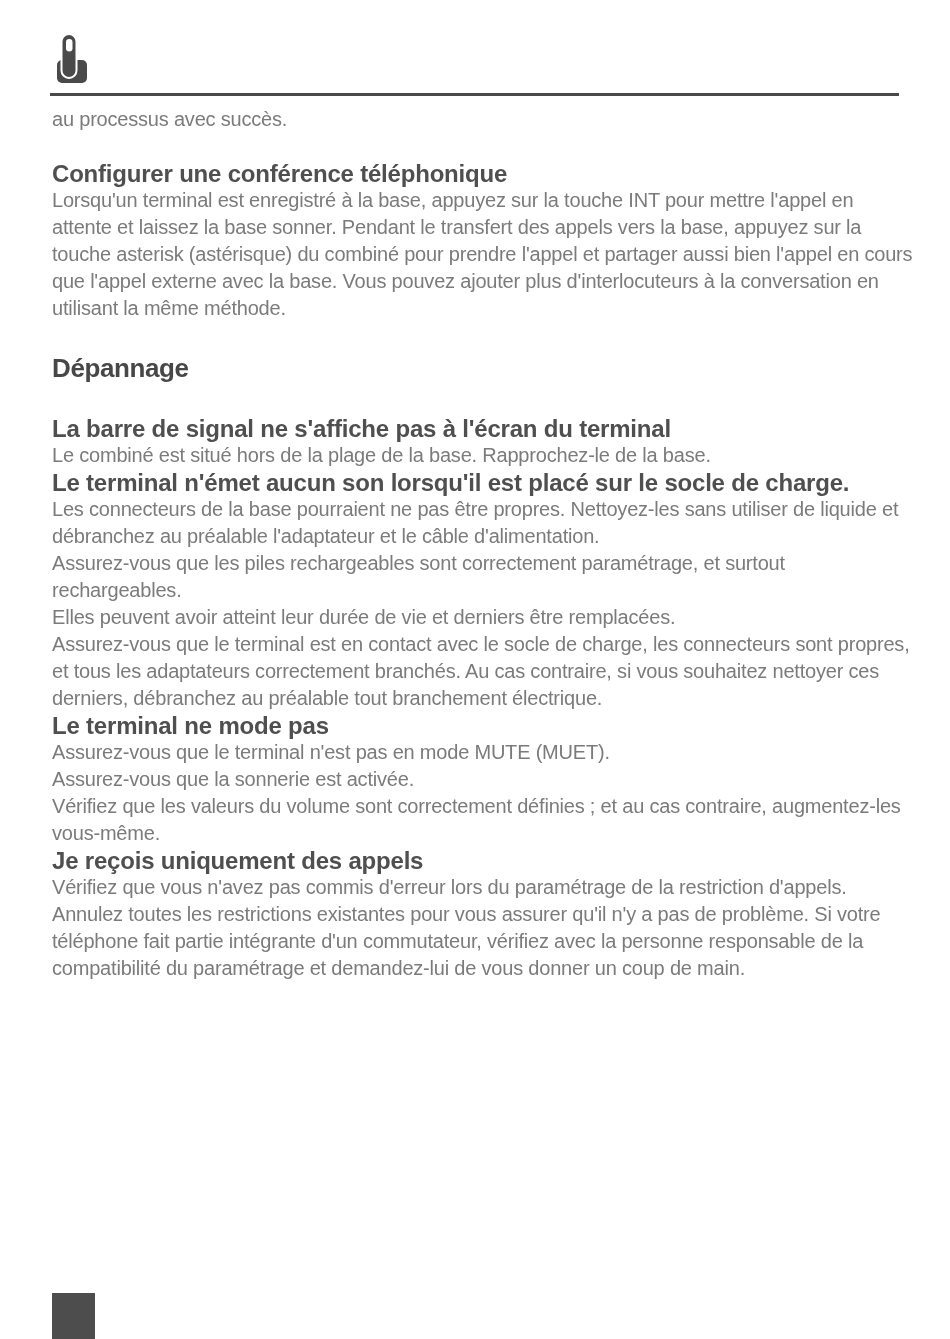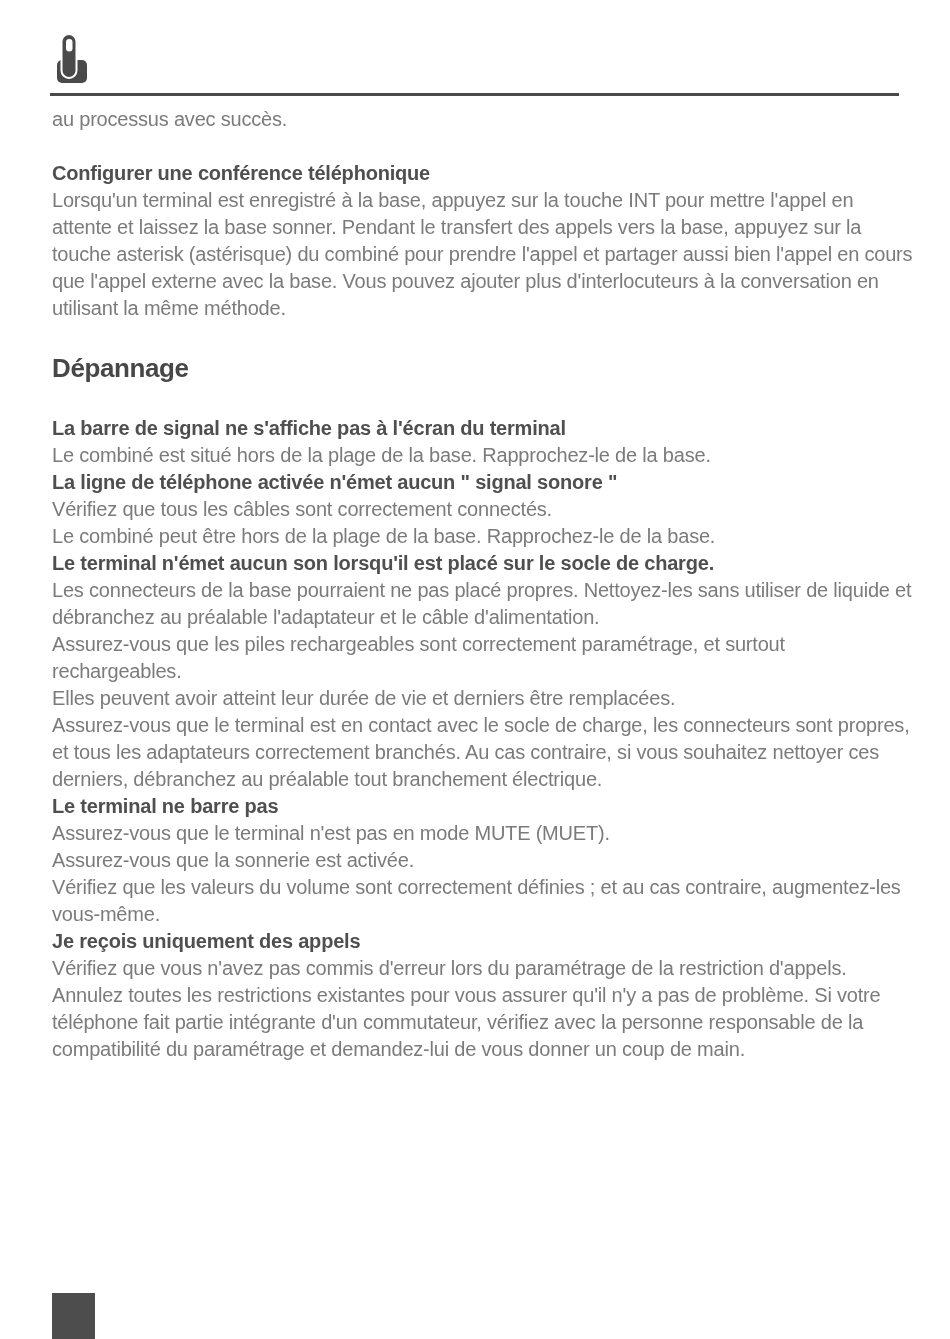--- a/index.html
+++ b/index.html
@@ -30,21 +30,21 @@
     color: #7b7b7b;
     font-size: 20px;
     line-height: 27px;
     letter-spacing: -0.2px;
   }
   .content p { margin: 0; }
   p.intro { margin-bottom: 27px; }
 
   h3.sub-heading, h4.problem {
     margin: 0;
-    font-size: 20px;
+    font-size: 24px;
     line-height: 27px;
     font-weight: bold;
     color: #4f4f4f;
     letter-spacing: -0.2px;
   }
   h2.section-title {
     margin: 30px 0 31px 0;
     font-size: 26px;
     line-height: 32px;
     font-weight: bold;
@@ -81,40 +81,35 @@
 
     <h2 class="section-title">Dépannage</h2>
 
     <section>
 
       <div>
         <h4 class="problem">La barre de signal ne s'affiche pas à l'écran du terminal</h4>
         <p>Le combiné est situé hors de la plage de la base. Rapprochez-le de la base.</p>
       </div>
 
-      <div>
-        <h4 class="problem">La ligne de téléphone activée n'émet aucun " signal sonore "</h4>
-        <p>Vérifiez que tous les câbles sont correctement connectés.</p>
-        <p>Le combiné peut être hors de la plage de la base. Rapprochez-le de la base.</p>
-      </div>
 
       <div>
         <h4 class="problem">Le terminal n'émet aucun son lorsqu'il est placé sur le socle de charge.</h4>
-        <p>Les connecteurs de la base pourraient ne pas placé propres. Nettoyez-les sans utiliser de liquide et débranchez au préalable l'adaptateur et le câble d'alimentation.</p>
+        <p>Les connecteurs de la base pourraient ne pas être propres. Nettoyez-les sans utiliser de liquide et débranchez au préalable l'adaptateur et le câble d'alimentation.</p>
       </div>
 
       <div>
         <p>Assurez-vous que les piles rechargeables sont correctement paramétrage, et surtout rechargeables.</p>
         <p>Elles peuvent avoir atteint leur durée de vie et derniers être remplacées.</p>
         <p>Assurez-vous que le terminal est en contact avec le socle de charge, les connecteurs sont propres, et tous les adaptateurs correctement branchés. Au cas contraire, si vous souhaitez nettoyer ces derniers, débranchez au préalable tout branchement électrique.</p>
       </div>
 
 
       <div>
-        <h4 class="problem">Le terminal ne barre pas</h4>
+        <h4 class="problem">Le terminal ne mode pas</h4>
         <p>Assurez-vous que le terminal n'est pas en mode MUTE (MUET).</p>
         <p>Assurez-vous que la sonnerie est activée.</p>
       </div>
 
       <div>
         <p>Vérifiez que les valeurs du volume sont correctement définies ; et au cas contraire, augmentez-les vous-même.</p>
       </div>
 
       <div>
         <h4 class="problem">Je reçois uniquement des appels</h4>

